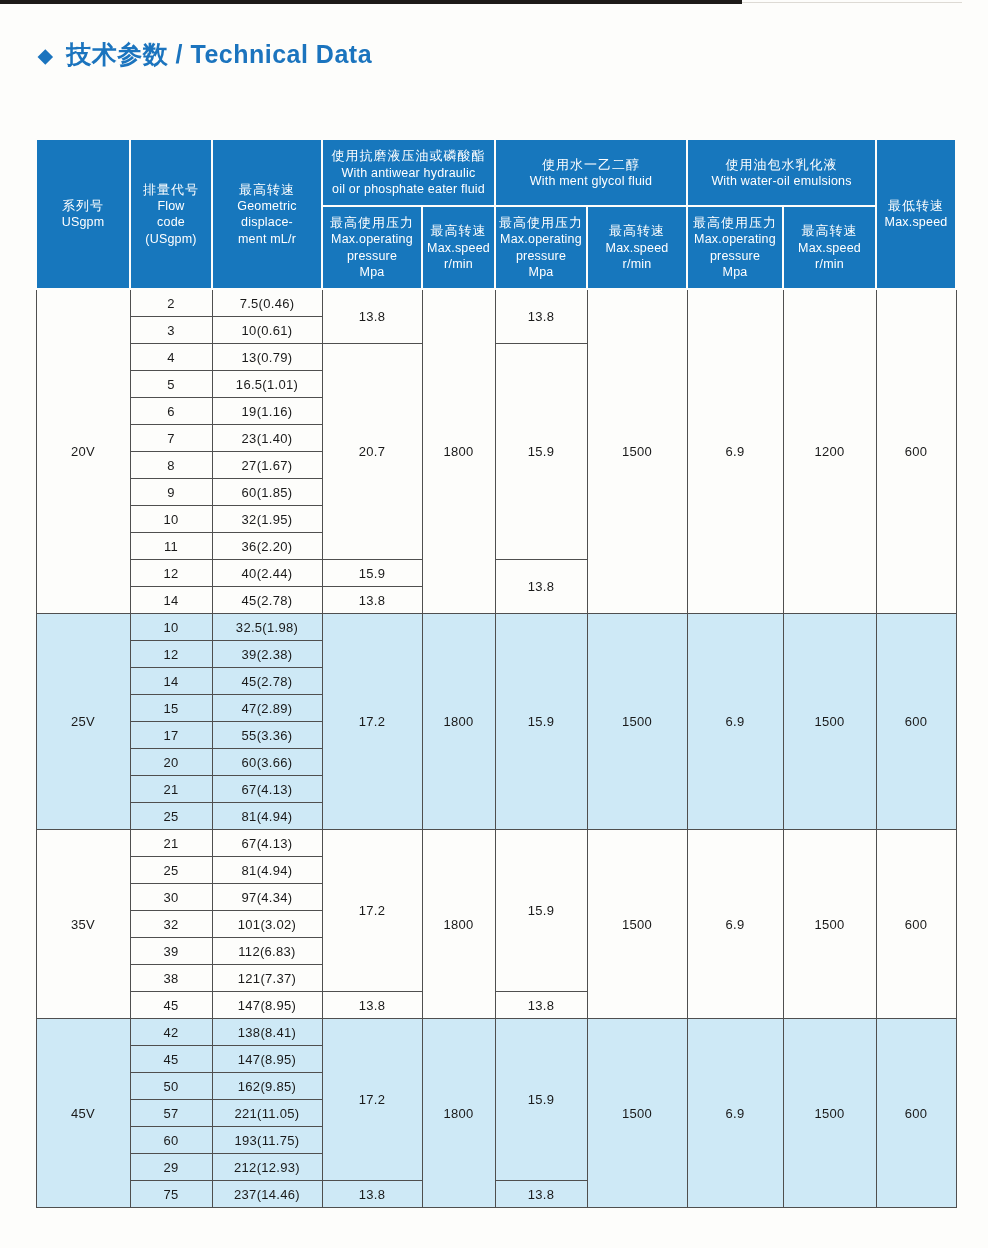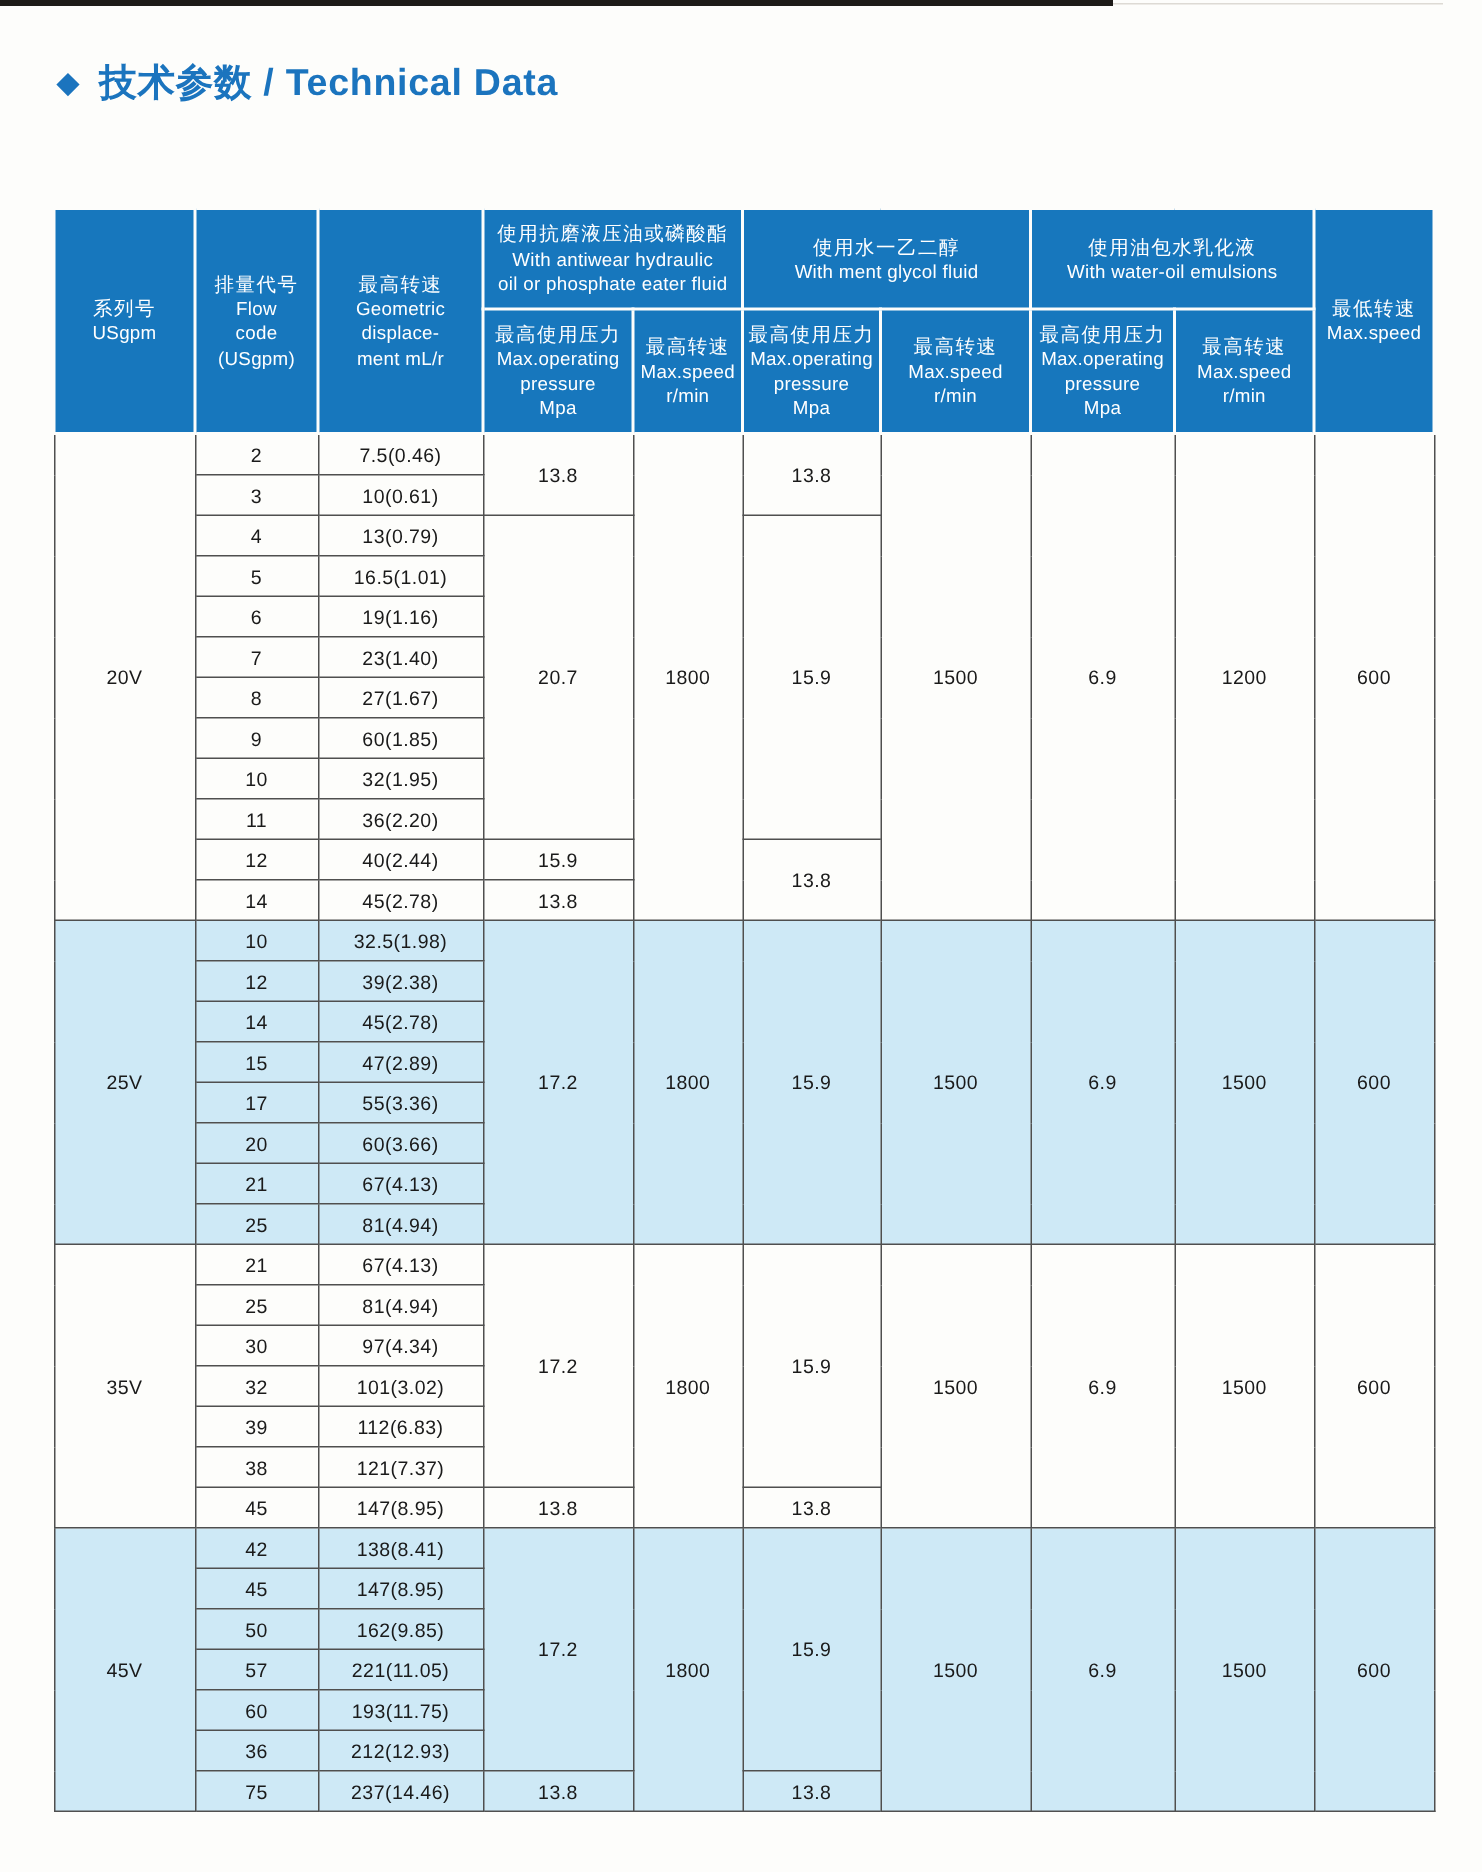--- a/index.html
+++ b/index.html
@@ -310,21 +310,21 @@
         </tr>
         <tr class="shaded">
           <td>57</td>
           <td>221(11.05)</td>
         </tr>
         <tr class="shaded">
           <td>60</td>
           <td>193(11.75)</td>
         </tr>
         <tr class="shaded">
-          <td>36</td>
+          <td>29</td>
           <td>212(12.93)</td>
         </tr>
         <tr class="shaded">
           <td>75</td>
           <td>237(14.46)</td>
           <td>13.8</td>
           <td>13.8</td>
         </tr>
       </tbody>
   </table>

